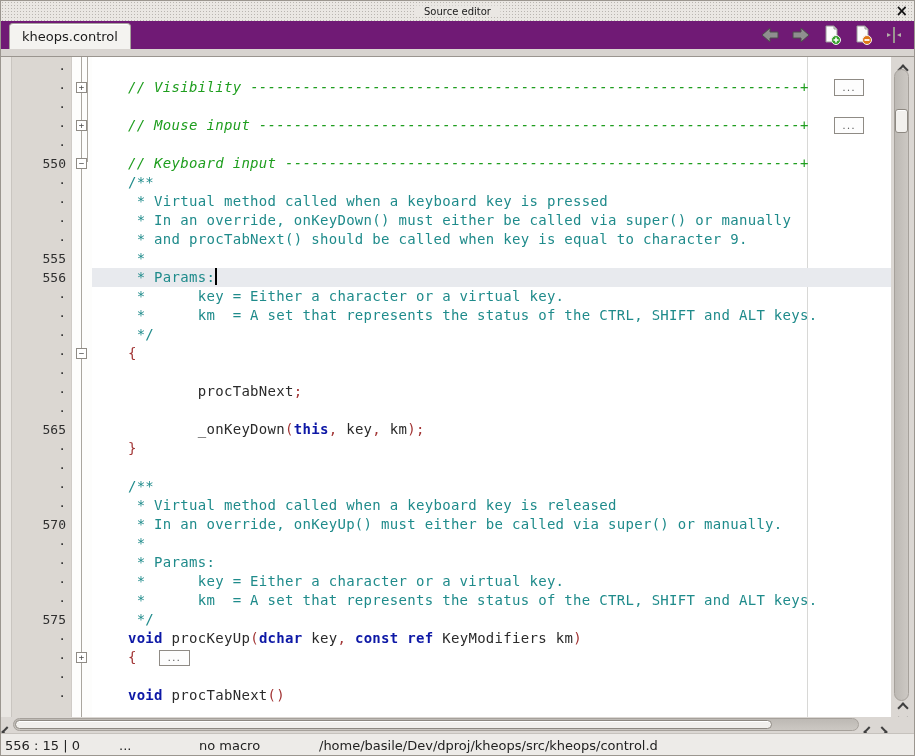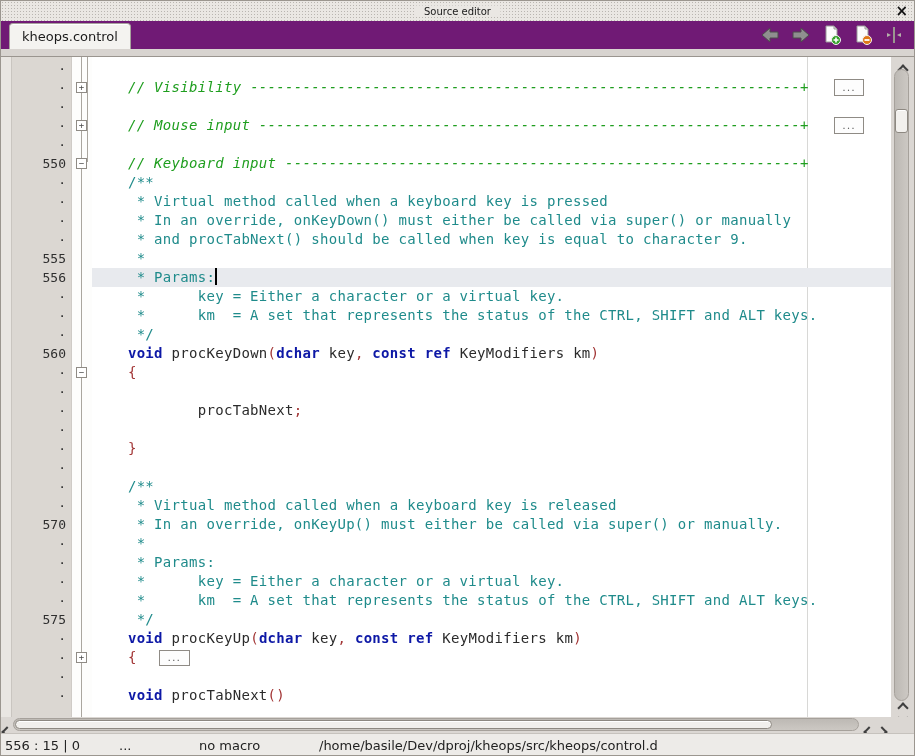--- a/index.html
+++ b/index.html
@@ -234,43 +234,43 @@
           <span class="gut">·</span>
           <span class="foldcell"></span>
           <span class="codecell"><span class="doc">     *      km  = A set that represents the status of the CTRL, SHIFT and ALT keys.</span></span>
         </div>
         <div class="row">
           <span class="gut">·</span>
           <span class="foldcell"></span>
           <span class="codecell"><span class="doc">     */</span></span>
         </div>
         <div class="row">
-          <span class="gut">560</span>
-          <span class="foldcell"></span>
-          <span class="codecell"><span class="kw">    void</span><span class="pl"> procKeyDown</span><span class="sym">(</span><span class="kw">dchar</span><span class="pl"> key</span><span class="sym">,</span><span class="kw"> const</span><span class="kw"> ref</span><span class="pl"> KeyModifiers km</span><span class="sym">)</span></span>
-        </div>
-        <div class="row">
           <span class="gut">·</span>
           <span class="foldcell">
             <span class="foldbox">−</span>
           </span>
           <span class="codecell"><span class="sym">    {</span></span>
         </div>
         <div class="row">
           <span class="gut">·</span>
           <span class="foldcell"></span>
         </div>
         <div class="row">
           <span class="gut">·</span>
           <span class="foldcell"></span>
           <span class="codecell"><span class="pl">            procTabNext</span><span class="sym">;</span></span>
         </div>
         <div class="row">
           <span class="gut">·</span>
           <span class="foldcell"></span>
+        </div>
+        <div class="row">
+          <span class="gut">565</span>
+          <span class="foldcell"></span>
+          <span class="codecell"><span class="pl">            _onKeyDown</span><span class="sym">(</span><span class="kw">this</span><span class="sym">,</span><span class="pl"> key</span><span class="sym">,</span><span class="pl"> km</span><span class="sym">);</span></span>
         </div>
         <div class="row">
           <span class="gut">·</span>
           <span class="foldcell"></span>
           <span class="codecell"><span class="sym">    }</span></span>
         </div>
         <div class="row">
           <span class="gut">·</span>
           <span class="foldcell"></span>
           <span class="codecell"></span>

